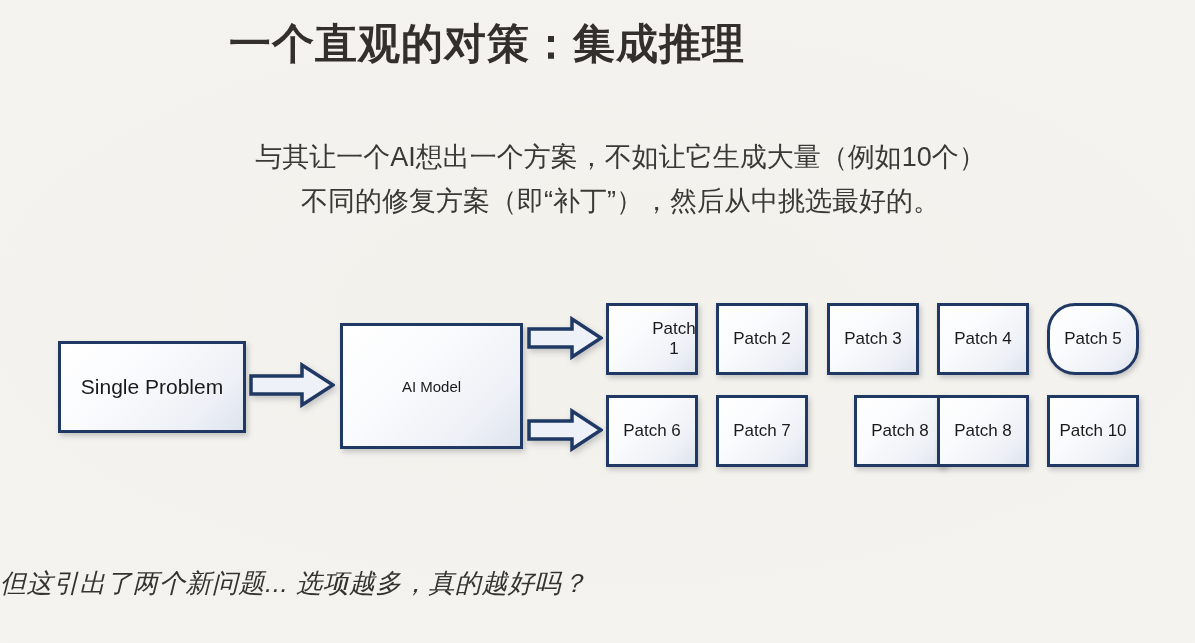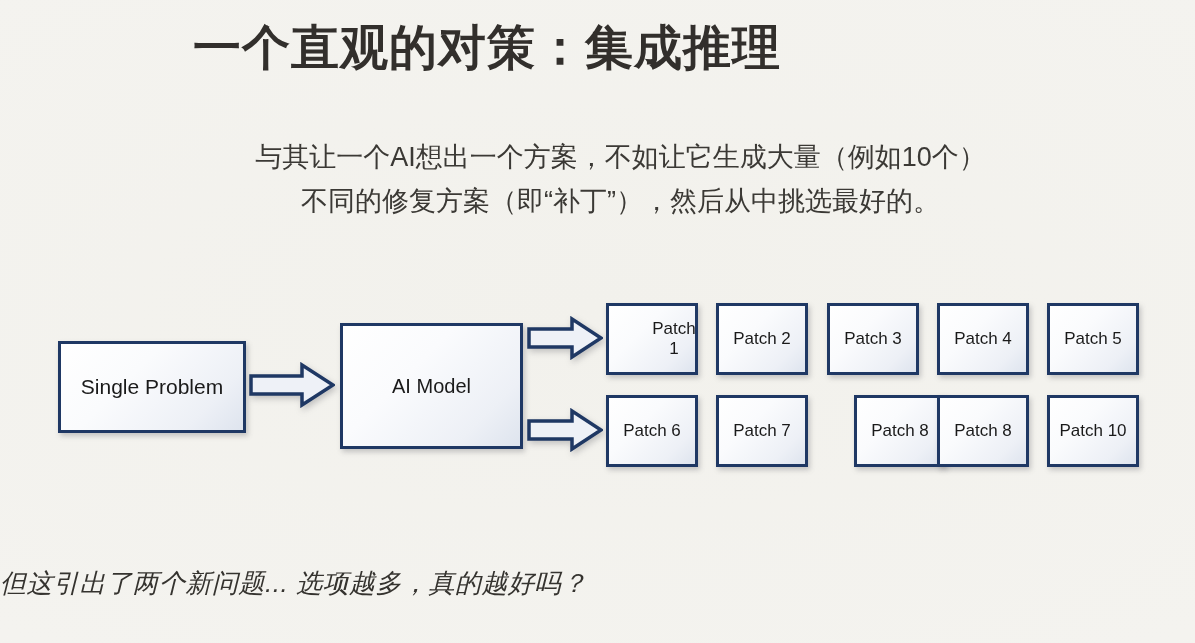--- a/index.html
+++ b/index.html
@@ -21,21 +21,21 @@
       radial-gradient(ellipse 140% 120% at 50% 48%, #F2F1EC 0%, #F4F3EF 55%, #F8F7F4 100%);
   }
 
   
   .title {
     position: absolute;
     top: 20px;
     left: 0;
     width: 974px;
     text-align: center;
-    font-size: 48px;
+    font-size: 42px;
     font-weight: bold;
     color: #322F2C;
     letter-spacing: 1px;
     line-height: 1.15;
   }
 
   
   .body-text {
     position: absolute;
     top: 136px;
@@ -77,21 +77,21 @@
     width: 188px;
     height: 92px;
     font-size: 21px;
   }
 
   .node-model {
     left: 340px;
     top: 323px;
     width: 183px;
     height: 126px;
-    font-size: 20px;
+    font-size: 15px;
   }
 
   .node-patch {
     width: 92px;
     height: 72px;
     font-size: 17px;
   }
 
   
   .arrow {
@@ -150,21 +150,21 @@
     <div class="arrow arrow-down">
       <svg width="76" height="44" viewBox="0 0 76 44">
         <polygon points="2,13 45,13 45,3 74,22 45,41 45,31 2,31" fill="#EEF1F7" stroke="#1F3864" stroke-width="3.5" stroke-linejoin="miter"></polygon>
       </svg>
     </div>
 
     <div class="node node-patch" style="left:606px; top:303px;padding-left:44px;">Patch 1</div>
     <div class="node node-patch" style="left:716px; top:303px;">Patch 2</div>
     <div class="node node-patch" style="left:827px; top:303px;">Patch 3</div>
     <div class="node node-patch" style="left:937px; top:303px;">Patch 4</div>
-    <div class="node node-patch" style="left:1047px; top:303px;">Patch 5</div>
+    <div class="node node-patch" style="left:1047px; top:303px;border-radius:28px;">Patch 5</div>
 
     <div class="node node-patch" style="left:606px; top:395px;">Patch 6</div>
     <div class="node node-patch" style="left:716px; top:395px;">Patch 7</div>
     <div class="node node-patch" style="left:827px; top:395px;margin-left:27px;">Patch 8</div>
     <div class="node node-patch" style="left:937px; top:395px;">Patch 8</div>
     <div class="node node-patch" style="left:1047px; top:395px;">Patch 10</div>
 
   </div>
 
   <div class="footer-note">但这引出了两个新问题... 选项越多，真的越好吗？</div>

